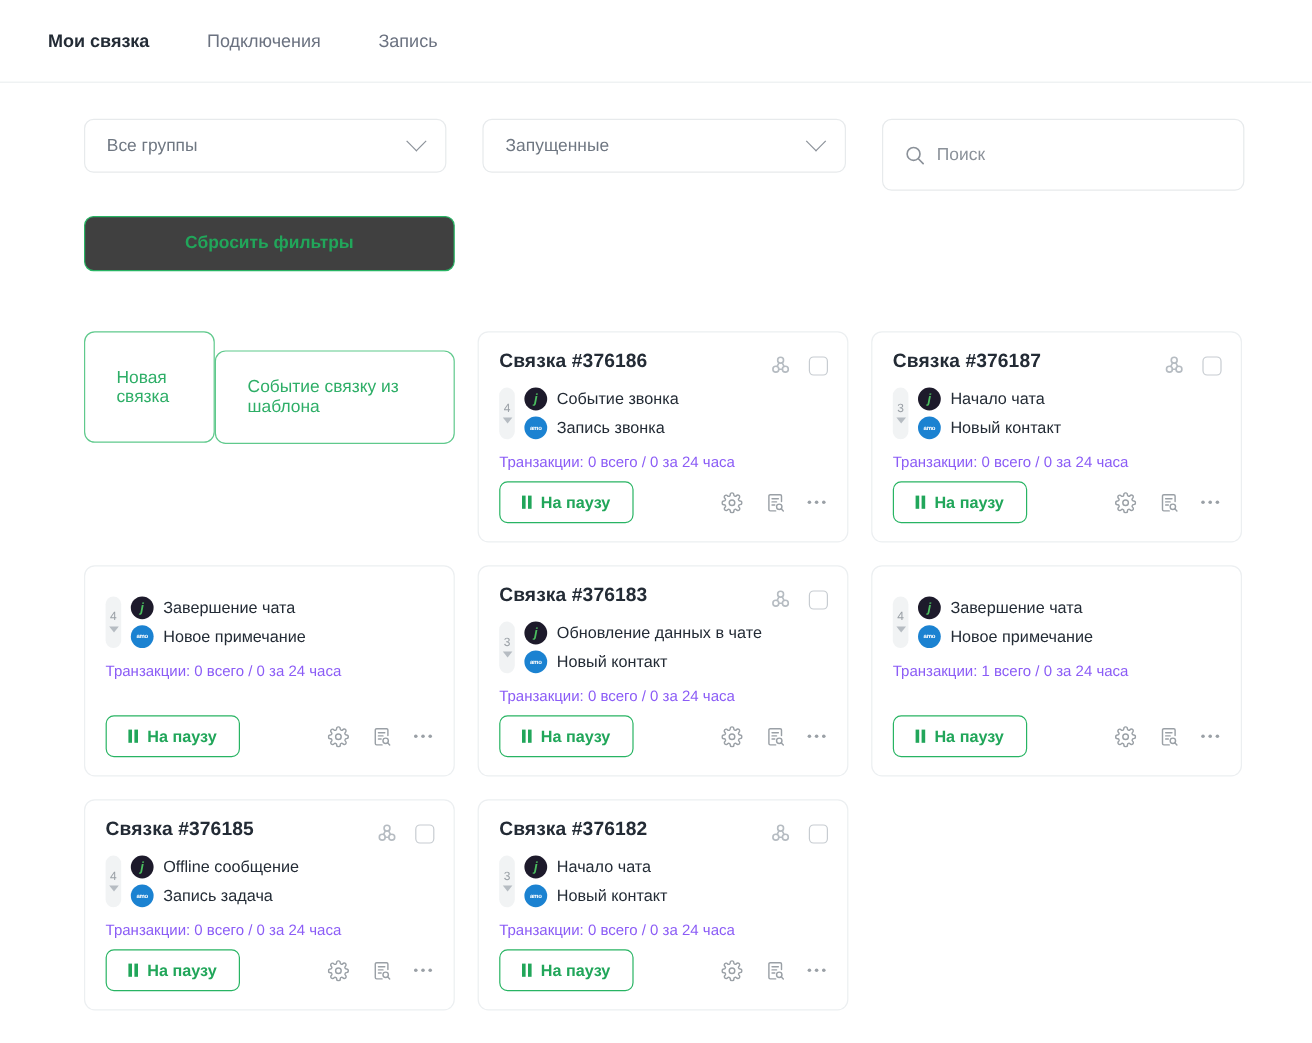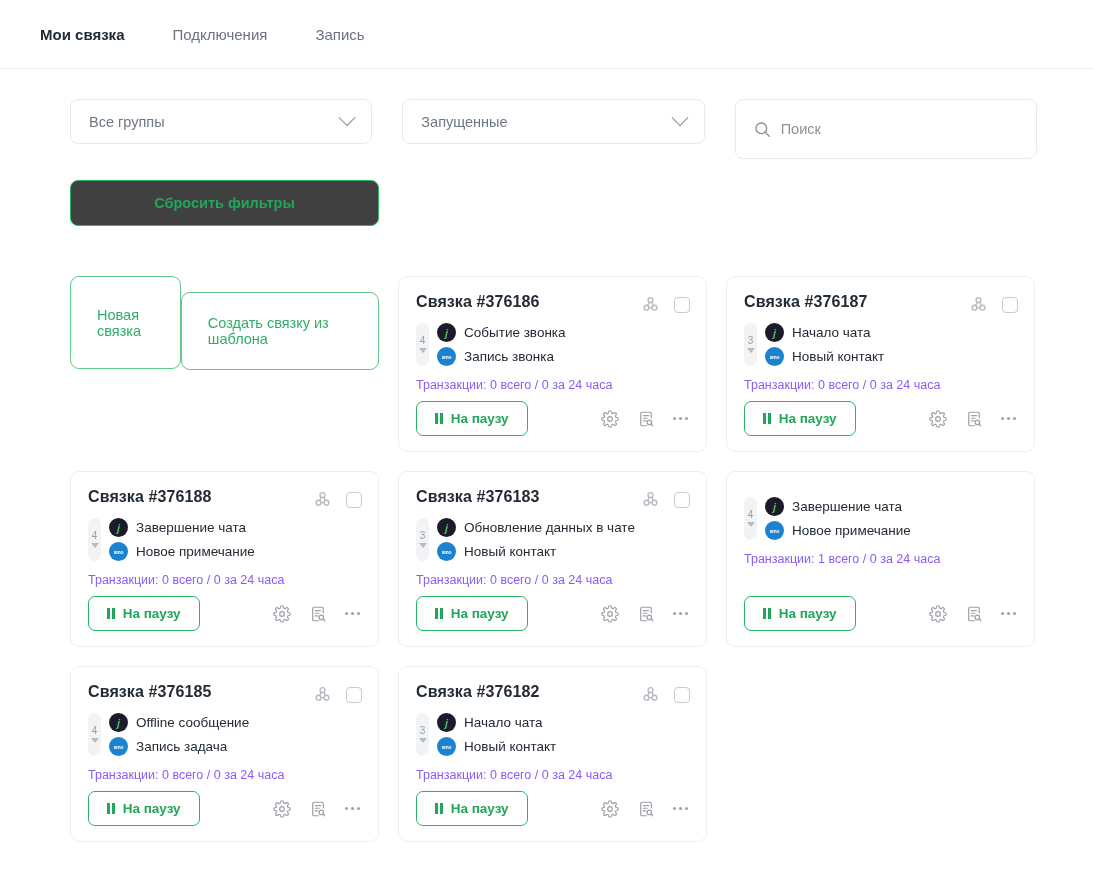--- a/index.html
+++ b/index.html
@@ -250,21 +250,21 @@
   </div>
 
   <button class="reset-btn">Сбросить фильтры</button>
 
   <div class="grid" id="grid">
       <div class="new-col">
         <div class="action-card tall">
      <span>Новая связка</span>
    </div>
    <div class="action-card tall2">
-     <span>Создать связку из шаблона</span>
+     <span>Событие связку из шаблона</span>
    </div>
       </div>
       <div class="card">
         <div class="card-head">
       <div class="card-title">Связка #376186</div>
       <div class="head-icons">
         <span class="ico">
     <svg width="19" height="19" viewBox="0 0 24 24" fill="none" stroke="#b6bcc2" stroke-width="1.7" stroke-linecap="round" stroke-linejoin="round">
       <circle cx="7" cy="16" r="3.1"></circle>
                 <circle cx="17" cy="16" r="3.1"></circle>
@@ -392,36 +392,20 @@
             </span>
             <span class="dots">
     <i></i>
               <i></i>
               <i></i>
             </span>
       </div>
     </div>
       </div>
       <div class="card">
-        <div class="card-head">
-      <div class="card-title">Связка #376188</div>
-      <div class="head-icons">
-        <span class="ico">
-    <svg width="19" height="19" viewBox="0 0 24 24" fill="none" stroke="#b6bcc2" stroke-width="1.7" stroke-linecap="round" stroke-linejoin="round">
-      <circle cx="7" cy="16" r="3.1"></circle>
-                <circle cx="17" cy="16" r="3.1"></circle>
-                <circle cx="12" cy="6.5" r="3.1"></circle>
-      <path d="M10.4 9.1 8.4 13"></path>
-                <path d="M13.6 9.1 15.6 13"></path>
-                <path d="M10.1 16h3.8"></path>
-    </svg>
-            </span>
-        <span class="checkbox"></span>
-      </div>
-    </div>
     <div class="steps-row">
       <div class="step-pill">
         <span class="step-num">4</span>
         <span class="step-chev"></span>
       </div>
       <div class="svc-list">
             <div class="svc">
       <span class="svc-icon jivo">j</span>
       <span class="svc-label">Завершение чата</span>
     </div>

